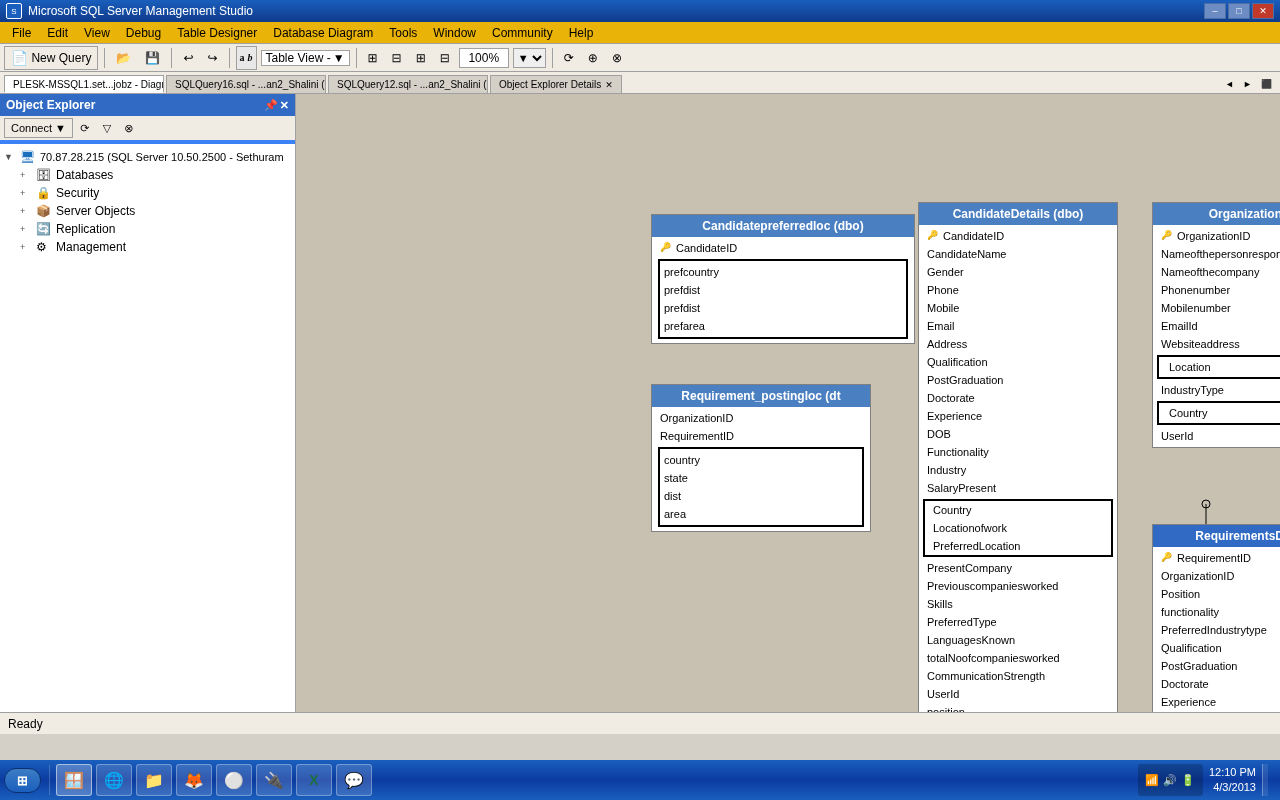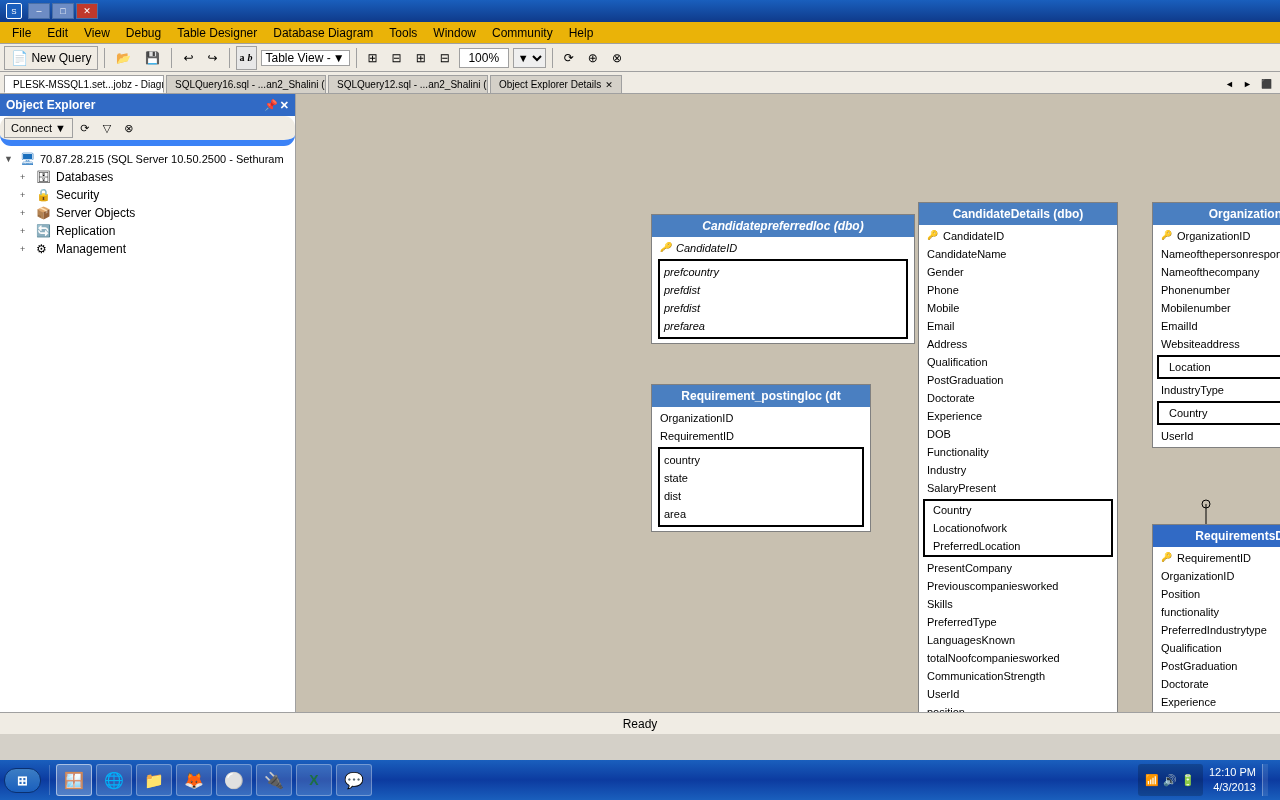--- a/index.html
+++ b/index.html
@@ -113,23 +113,22 @@
       font-weight: bold;
     }
     #oe-header-btns { display: flex; gap: 2px; }
     #oe-header-btns span { cursor: pointer; color: white; font-size: 11px; }
     #oe-toolbar {
       background: #f0ece4;
       height: 26px;
       display: flex;
       align-items: center;
       padding: 12px 4px;
-      border-bottom: 6px solid #3b82f6;
+      border-bottom: 4px solid #3b82f6;
       gap: 2px;
-      border-radius: 11px;
     }
     .oe-tb-btn {
       width: 20px; height: 20px;
       background: transparent;
       border: 1px solid transparent;
       cursor: pointer;
       display: flex; align-items: center; justify-content: center;
       font-size: 11px;
     }
     #oe-tree { flex: 1; overflow-y: auto; padding: 4px 0; font-size: 12px; }
@@ -228,21 +227,20 @@
 
     
     #status-bar {
       background: #f0ece4;
       height: 22px;
       display: flex;
       align-items: center;
       padding: 0 8px;
       border-top: 1px solid #a0a0a0;
       font-size: 12px;
-      justify-content: center;
     }
 
     
     #taskbar {
       position: fixed;
       bottom: 0;
       left: 0;
       right: 0;
       height: 40px;
       background: linear-gradient(to bottom, #1a5fbd 0%, #0c3ba0 50%, #1a5fbd 100%);
@@ -307,20 +305,21 @@
       top: 0; left: 0;
       pointer-events: none;
       overflow: visible;
     }
   </style>
 </head>
 <body>
 
 <div id="title-bar">
   <div class="title-icon" style="background:#1a5fbd;border:1px solid #fff;font-size:8px;color:#fff;display:flex;align-items:center;justify-content:center;">S</div>
+  <span class="title-text">Microsoft SQL Server Management Studio</span>
   <div class="win-btns">
     <div class="win-btn">–</div>
     <div class="win-btn">□</div>
     <div class="win-btn close">✕</div>
   </div>
 </div>
 
 <div id="menu-bar">
   <span class="menu-item">File</span>
   <span class="menu-item">Edit</span>
@@ -448,21 +447,21 @@
           <line x1="910" y1="410" x2="910" y2="430" stroke="#000" stroke-width="1"></line>
           <circle cx="910" cy="410" r="4" fill="none" stroke="#000" stroke-width="1"></circle>
           <circle cx="1000" cy="410" r="4" fill="none" stroke="#000" stroke-width="1"></circle>
           <line x1="1000" y1="410" x2="1000" y2="430" stroke="#000" stroke-width="1"></line>
 
           <line x1="1040" y1="410" x2="1040" y2="435" stroke="#000" stroke-width="1"></line>
           <line x1="1040" y1="410" x2="1130" y2="410" stroke="#000" stroke-width="1"></line>
           <line x1="1130" y1="410" x2="1130" y2="435" stroke="#000" stroke-width="1"></line>
         </svg>
 
-        <div class="db-table" style="left:355px;top:120px;width:264px;font-style:italic;">
+        <div class="db-table" style="left:355px;top:120px;width:264px;">
           <div class="db-table-header">Candidatepreferredloc (dbo)</div>
           <div class="db-table-body">
             <div class="db-field">
               <span class="key-icon">🔑</span>
               <span class="field-name">CandidateID</span>
             </div>
             <div class="field-group-box">
               <div class="db-field">
                   <span class="field-name">prefcountry</span>
                 </div>

